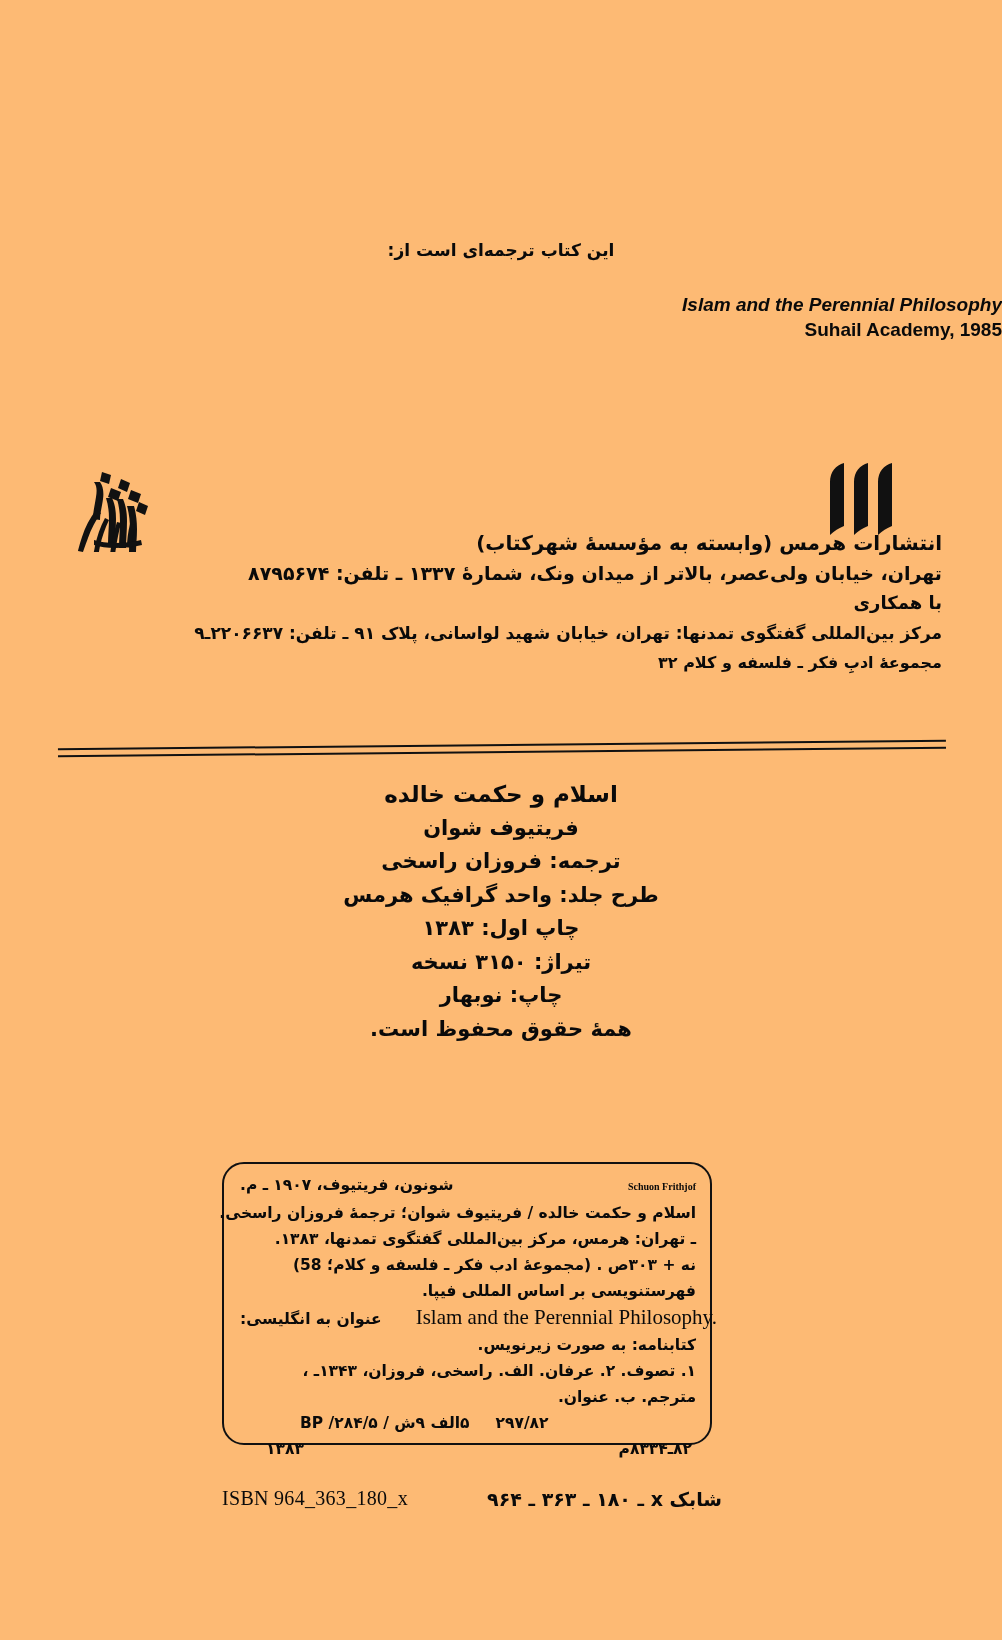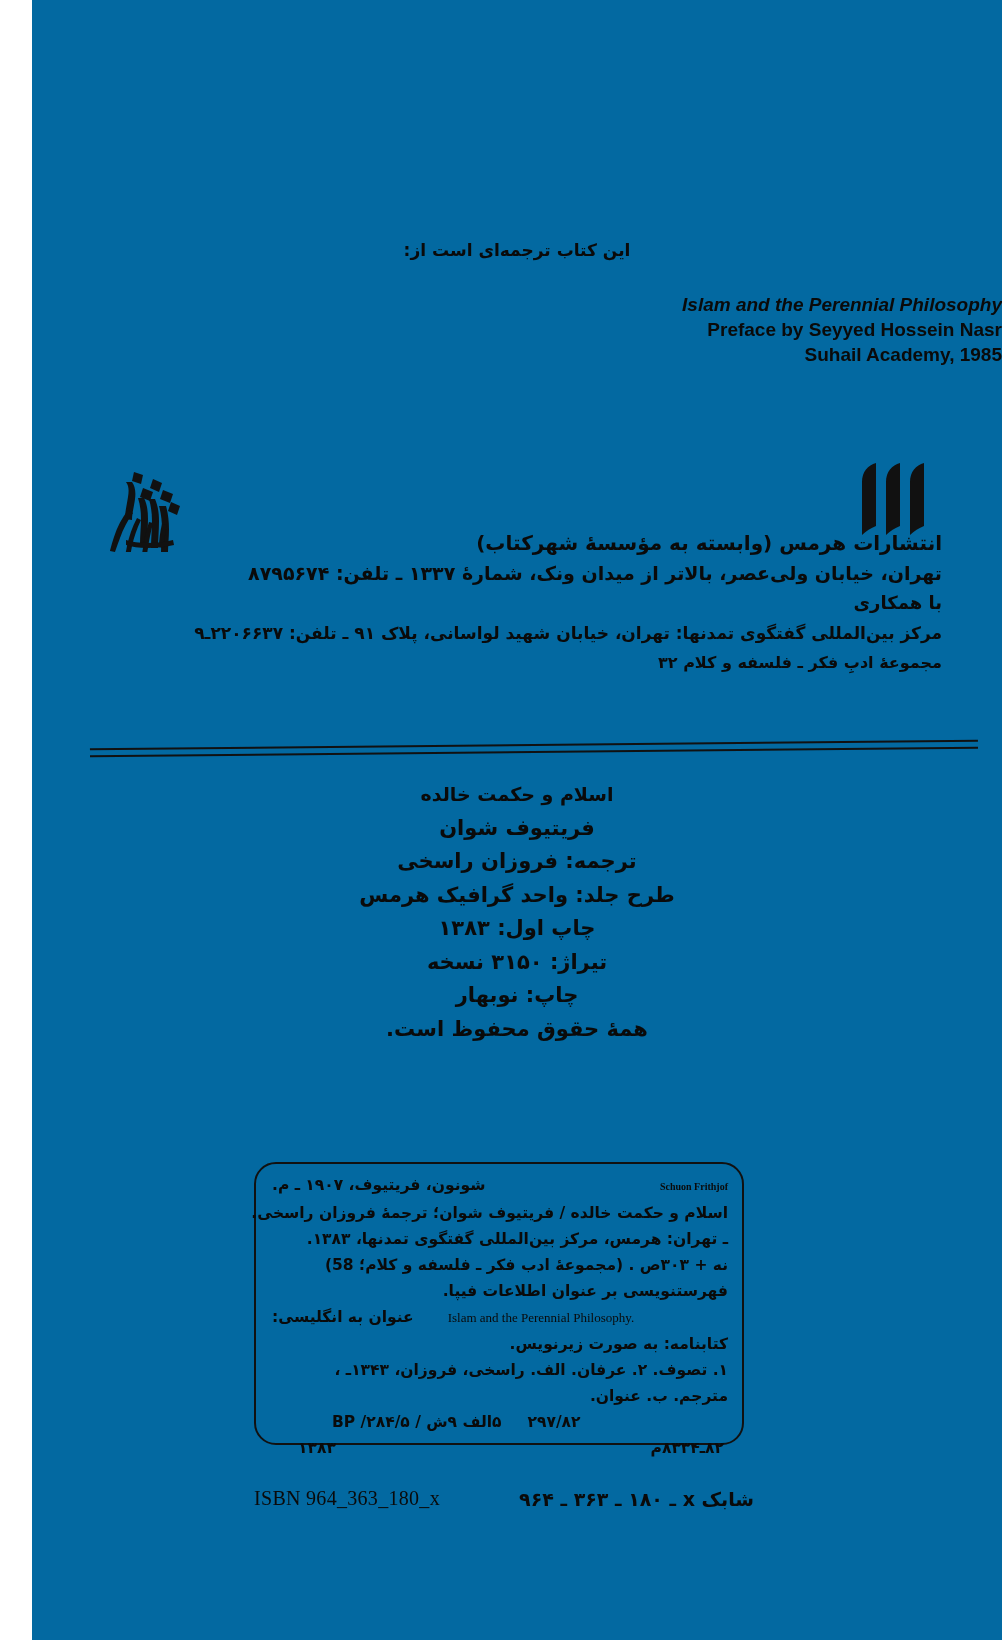--- a/index.html
+++ b/index.html
@@ -13,22 +13,21 @@
     height: 1640px;
     position: relative;
     overflow: hidden;
     font-family: "DejaVu Sans", sans-serif;
     color: #0a0a0a;
     -webkit-font-smoothing: antialiased;
   }
   .page {
     position: absolute;
     inset: 0;
-    background: #0369a1;
-    margin-left: 32px;
+    background: #fdba74;
   }
   .ltr { direction: ltr; unicode-bidi: isolate; }
 
   
   .src-note {
     position: absolute;
     left: 0; right: 0;
     top: 240px;
     text-align: center;
     direction: rtl;
@@ -108,21 +107,21 @@
     position: absolute;
     left: 0; right: 0;
     top: 778px;
     direction: rtl;
     text-align: center;
     font-family: "DejaVu Sans", sans-serif;
     font-weight: 700;
     font-size: 21px;
     line-height: 33.5px;
   }
-  .credits .c-title { font-size: 19px; }
+  .credits .c-title { font-size: 23px; }
 
   
   .cip-box {
     position: absolute;
     left: 222px;
     top: 1162px;
     width: 490px;
     height: 283px;
     border: 2.5px solid #111;
     border-radius: 22px;
@@ -143,21 +142,21 @@
   .cip-row {
     display: block;
     position: relative;
     white-space: nowrap;
   }
   .cip-lat {
     direction: ltr;
     unicode-bidi: isolate;
     font-family: "Liberation Serif", serif;
     font-weight: 400;
-    font-size: 13px;
+    font-size: 21px;
   }
   .row-head { display: flex; justify-content: space-between; align-items: baseline; }
   .row-head .lat-name { font-family: "Liberation Serif", serif; font-weight: 700; font-size: 10px; }
   .row-split { display: flex; justify-content: flex-end; align-items: baseline; gap: 34px; }
   .row-call { display: flex; justify-content: flex-end; align-items: baseline; gap: 26px; padding-left: 60px; }
   .row-bottom { display: flex; justify-content: space-between; align-items: baseline; padding: 0 4px 0 26px; }
   .cip-cn { font-family: "DejaVu Sans", sans-serif; }
 
   
   .isbn-row {
@@ -184,21 +183,20 @@
 </style>
 </head>
 <body>
 
 <div class="page">
 
   <div class="src-note">این کتاب ترجمه‌ای است از:</div>
 
   <div class="src-eng">
     <div class="line-title">Islam and the Perennial Philosophy</div>
-    <div>Preface by Seyyed Hossein Nasr</div>
     <div>Suhail Academy, 1985</div>
   </div>
 
   <div class="hermes-mark">
     <svg viewBox="0 0 86 100" width="86" height="100" aria-hidden="true">
       <g fill="#111">
         <path d="M30 20 l9 3 -2 9 -9 -3z"></path>
         <path d="M49 27 l9 4 -3 9 -9 -4z"></path>
         <path d="M39 36 l10 4 -3 9 -10 -4z"></path>
         <path d="M59 38 l10 4 -3 9 -10 -4z"></path>
@@ -254,21 +252,21 @@
     <div class="cip-inner">
 
       <div class="cip-row row-head">
         <span class="lat-name ltr">Schuon Frithjof</span>
         <span>شونون، فریتیوف، ۱۹۰۷ ـ     م.</span>
       </div>
 
       <div class="cip-row">اسلام و حکمت خالده / فریتیوف شوان؛ ترجمهٔ فروزان راسخی.</div>
       <div class="cip-row">ـ تهران: هرمس، مرکز بین‌المللی گفتگوی تمدنها، ۱۳۸۳.</div>
       <div class="cip-row">نه + ۳۰۳ص . (مجموعهٔ ادب فکر ـ فلسفه و کلام؛ 58)</div>
-      <div class="cip-row">فهرستنویسی بر عنوان اطلاعات فیپا.</div>
+      <div class="cip-row">فهرستنویسی بر اساس المللی فیپا.</div>
 
       <div class="cip-row row-split">
         <span class="cip-lat">Islam and the Perennial Philosophy.</span>
         <span>عنوان به انگلیسی:</span>
       </div>
 
       <div class="cip-row">کتابنامه: به صورت زیرنویس.</div>
       <div class="cip-row">۱. تصوف. ۲. عرفان. الف. راسخی، فروزان، ۱۳۴۳ـ    ،</div>
       <div class="cip-row">مترجم. ب. عنوان.</div>
 

